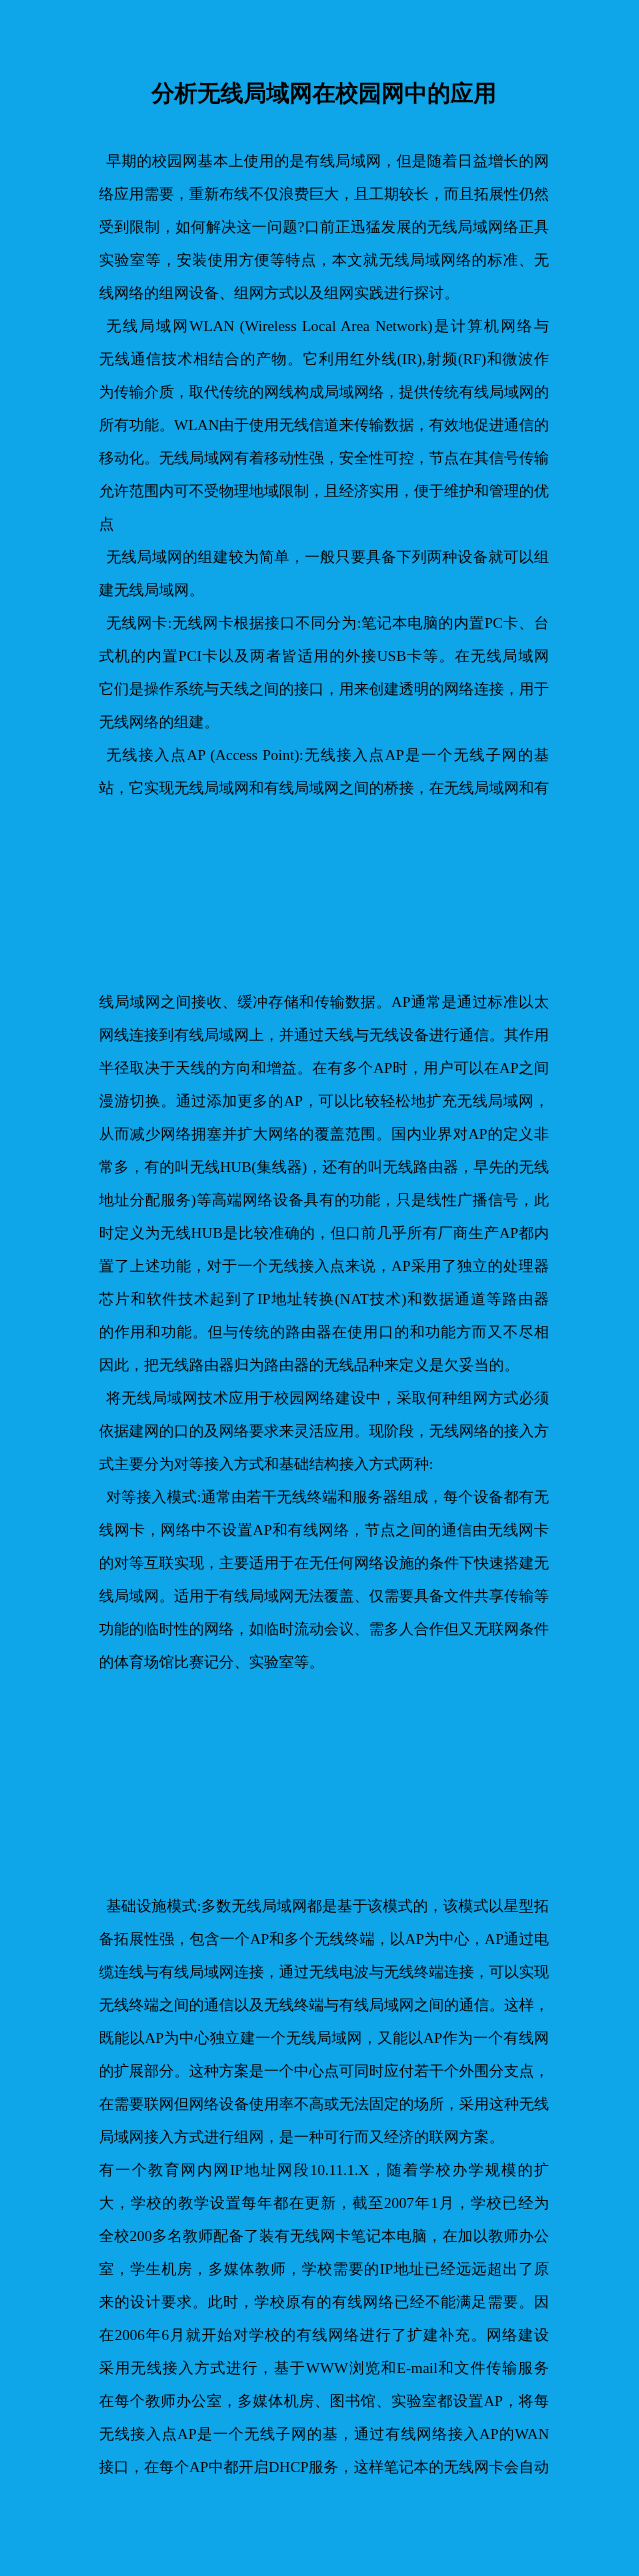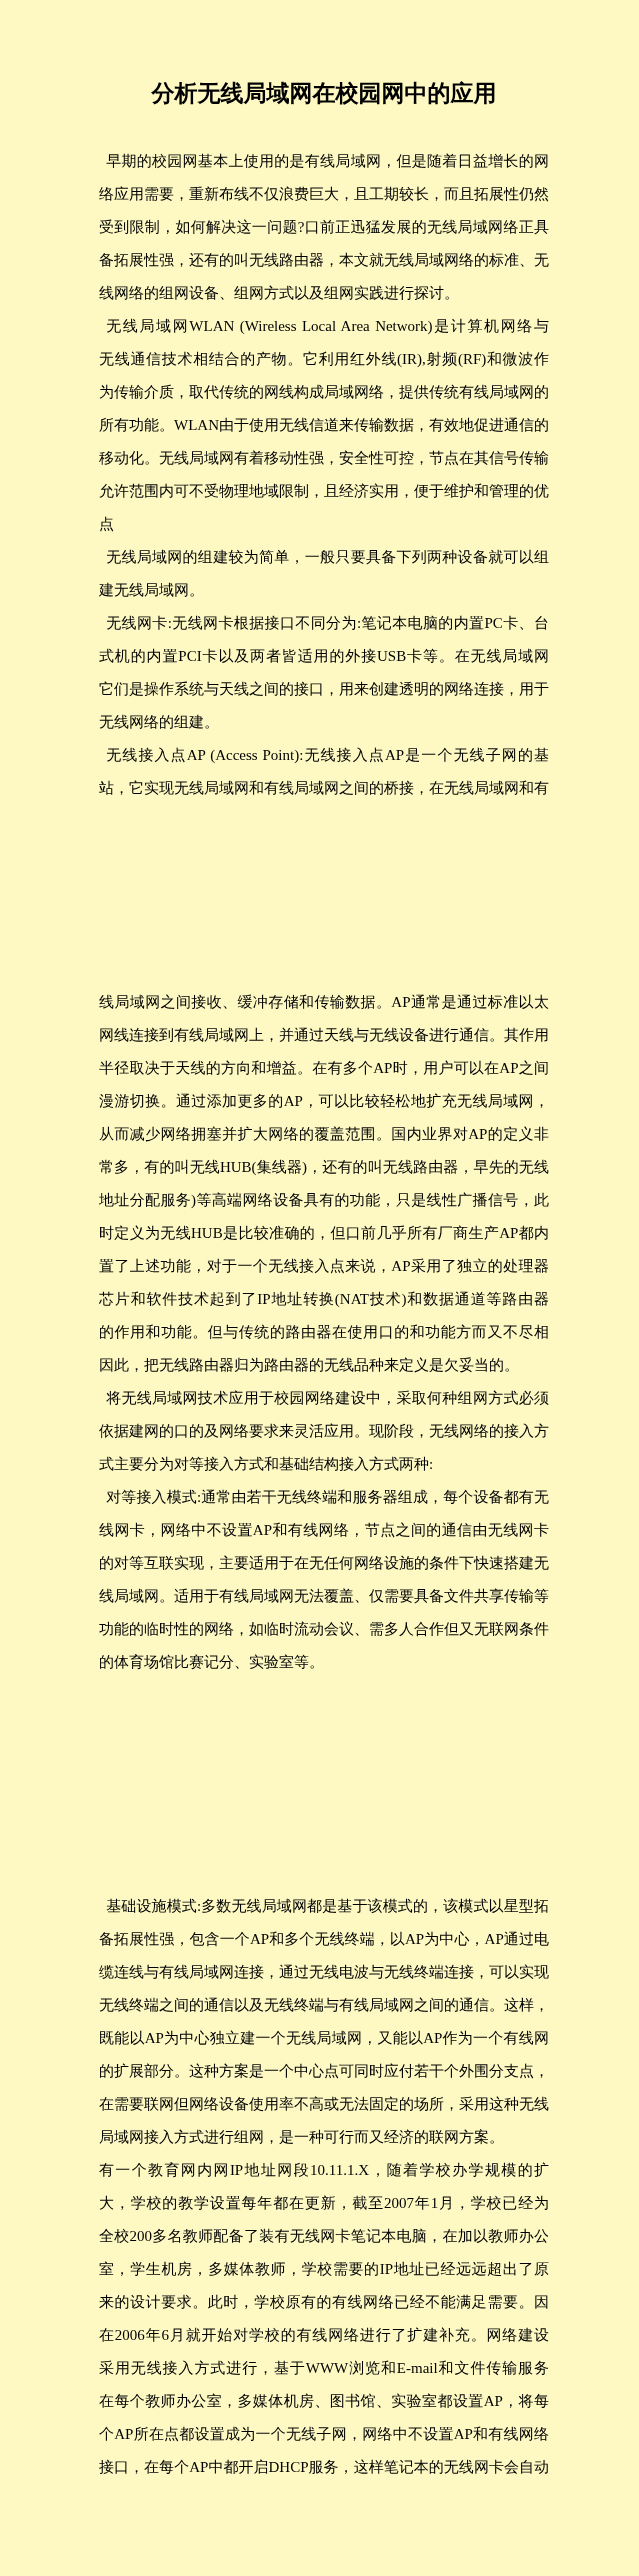--- a/index.html
+++ b/index.html
@@ -15,21 +15,21 @@
   .doc {
     width: 639px;
     background: #ffffff;
   }
   .page {
     width: 639px;
     height: 904px;
     box-sizing: border-box;
     padding: 82px 90px 0 99px;
     overflow: hidden;
-    background: #fef9c3;
+    background: #0ea5e9;
   }
   .page.first {
     padding-top: 77px;
   }
   .title {
     margin: 0 0 35px 0;
     font-size: 23px;
     line-height: 33px;
     font-weight: bold;
     text-align: center;
@@ -53,21 +53,21 @@
 </style>
 </head>
 <body style="background: rgb(255, 255, 255); color: rgb(0, 0, 0);">
 
 <main class="doc" id="doc">
     <div class="page first">
       <h1 class="title">分析无线局域网在校园网中的应用</h1>
       <div class="line start">早期的校园网基本上使用的是有线局域网，但是随着日益增长的网</div>
       <div class="line">络应用需要，重新布线不仅浪费巨大，且工期较长，而且拓展性仍然</div>
       <div class="line">受到限制，如何解决这一问题?口前正迅猛发展的无线局域网络正具</div>
-      <div class="line">备拓展性强，还有的叫无线路由器，本文就无线局域网络的标准、无</div>
+      <div class="line">实验室等，安装使用方便等特点，本文就无线局域网络的标准、无</div>
       <div class="line end">线网络的组网设备、组网方式以及组网实践进行探讨。</div>
       <div class="line start">无线局域网WLAN (Wireless Local Area Network)是计算机网络与</div>
       <div class="line">无线通信技术相结合的产物。它利用红外线(IR),射频(RF)和微波作</div>
       <div class="line">为传输介质，取代传统的网线构成局域网络，提供传统有线局域网的</div>
       <div class="line">所有功能。WLAN由于使用无线信道来传输数据，有效地促进通信的</div>
       <div class="line">移动化。无线局域网有着移动性强，安全性可控，节点在其信号传输</div>
       <div class="line">允许范围内可不受物理地域限制，且经济实用，便于维护和管理的优</div>
       <div class="line end">点</div>
       <div class="line start">无线局域网的组建较为简单，一般只要具备下列两种设备就可以组</div>
       <div class="line end">建无线局域网。</div>
@@ -111,17 +111,17 @@
       <div class="line">在需要联网但网络设备使用率不高或无法固定的场所，采用这种无线</div>
       <div class="line end">局域网接入方式进行组网，是一种可行而又经济的联网方案。</div>
       <div class="line">有一个教育网内网IP地址网段10.11.1.X，随着学校办学规模的扩</div>
       <div class="line">大，学校的教学设置每年都在更新，截至2007年1月，学校已经为</div>
       <div class="line">全校200多名教师配备了装有无线网卡笔记本电脑，在加以教师办公</div>
       <div class="line">室，学生机房，多媒体教师，学校需要的IP地址已经远远超出了原</div>
       <div class="line">来的设计要求。此时，学校原有的有线网络已经不能满足需要。因此，</div>
       <div class="line">在2006年6月就开始对学校的有线网络进行了扩建补充。网络建设</div>
       <div class="line">采用无线接入方式进行，基于WWW浏览和E-mail和文件传输服务等。</div>
       <div class="line">在每个教师办公室，多媒体机房、图书馆、实验室都设置AP，将每</div>
-      <div class="line">个AP所在点都设置成为一个无线子网，网络中不设置AP和有线网络</div>
+      <div class="line">无线接入点AP是一个无线子网的基，通过有线网络接入AP的WAN</div>
       <div class="line">接口，在每个AP中都开启DHCP服务，这样笔记本的无线网卡会自动</div>
     </div>
   </main>
 
 
 </body></html>

